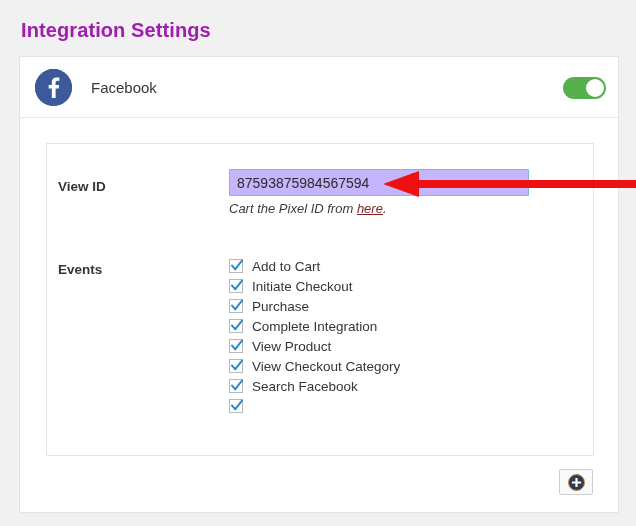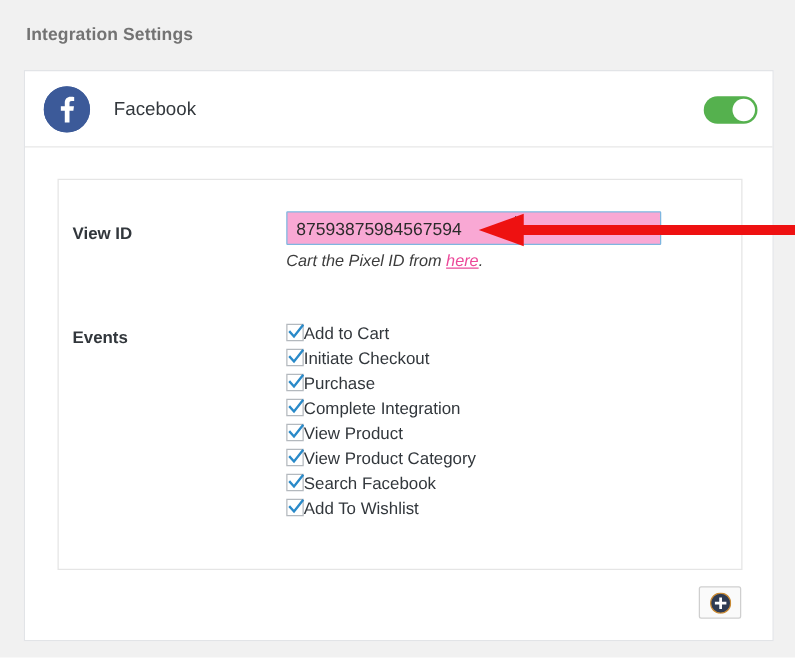--- a/index.html
+++ b/index.html
@@ -13,23 +13,23 @@
     font-family: "Liberation Sans", sans-serif;
     overflow: hidden;
     position: relative;
   }
 
   
   .page-title {
     position: absolute;
     left: 21px;
     top: 19px;
-    font-size: 14px;
+    font-size: 20px;
     font-weight: 600;
-    color: #737373;
+    color: #a21caf;
     letter-spacing: 0.1px;
   }
 
   
   .card {
     position: absolute;
     left: 19px;
     top: 56px;
     width: 600px;
     height: 457px;
@@ -107,21 +107,21 @@
   .label-events { left: 11px; top: 118px; }
 
   .pixel-input {
     position: absolute;
     left: 182px;
     top: 25px;
     width: 300px;
     height: 27px;
     box-sizing: border-box;
     border: 1px solid #7eb6e0;
-    background: #f9a8d4;
+    background: #c4b5fd;
     font-family: "Liberation Sans", sans-serif;
     font-size: 14px;
     color: #2b2b2b;
     padding: 0 7px;
     outline: none;
     border-radius: 1px;
   }
   .caret {
     position: absolute;
     left: 365px;
@@ -133,21 +133,21 @@
 
   .help-text {
     position: absolute;
     left: 182px;
     top: 57px;
     font-size: 13px;
     font-style: italic;
     color: #3c3c3c;
   }
   .help-text a {
-    color: #ec4899;
+    color: #7f1d1d;
     text-decoration: underline;
   }
 
   
   .events-list {
     position: absolute;
     left: 182px;
     top: 112px;
   }
   .event-item {
@@ -164,20 +164,21 @@
     box-sizing: border-box;
     position: relative;
     flex: 0 0 auto;
   }
   .cb svg {
     position: absolute;
     left: 0px;
     top: -2px;
   }
   .event-label {
+    margin-left: 9px;
     font-size: 13.5px;
     color: #32373c;
   }
 
   
   .add-btn {
     position: absolute;
     left: 539px;
     top: 412px;
     width: 34px;
@@ -279,37 +280,36 @@
             </svg>
           </span>
           <span class="event-label">View Product</span>
         </div>
         <div class="event-item">
           <span class="cb">
             <svg width="14" height="16" viewBox="0 0 14 16">
               <path d="M2 7.6 L5.2 11.2 L12 2.6" fill="none" stroke="#2a8ac9" stroke-width="1.9" stroke-linecap="square"></path>
             </svg>
           </span>
-          <span class="event-label">View Product Category</span>
+          <span class="event-label">View Checkout Category</span>
         </div>
         <div class="event-item">
           <span class="cb">
             <svg width="14" height="16" viewBox="0 0 14 16">
               <path d="M2 7.6 L5.2 11.2 L12 2.6" fill="none" stroke="#2a8ac9" stroke-width="1.9" stroke-linecap="square"></path>
             </svg>
           </span>
           <span class="event-label">Search Facebook</span>
         </div>
         <div class="event-item">
           <span class="cb">
             <svg width="14" height="16" viewBox="0 0 14 16">
               <path d="M2 7.6 L5.2 11.2 L12 2.6" fill="none" stroke="#2a8ac9" stroke-width="1.9" stroke-linecap="square"></path>
             </svg>
           </span>
-          <span class="event-label">Add To Wishlist</span>
         </div>
       </div>
   </div>
 
   <div class="add-btn">
     <svg width="17" height="17" viewBox="0 0 17 17" aria-hidden="true">
       <circle cx="8.5" cy="8.5" r="8" fill="#2f3b52" stroke="#c98a33" stroke-width="1"></circle>
       <path d="M7.4 3.9h2.2v3.5h3.5v2.2H9.6v3.5H7.4V9.6H3.9V7.4h3.5z" fill="#ffffff"></path>
     </svg>
   </div>

